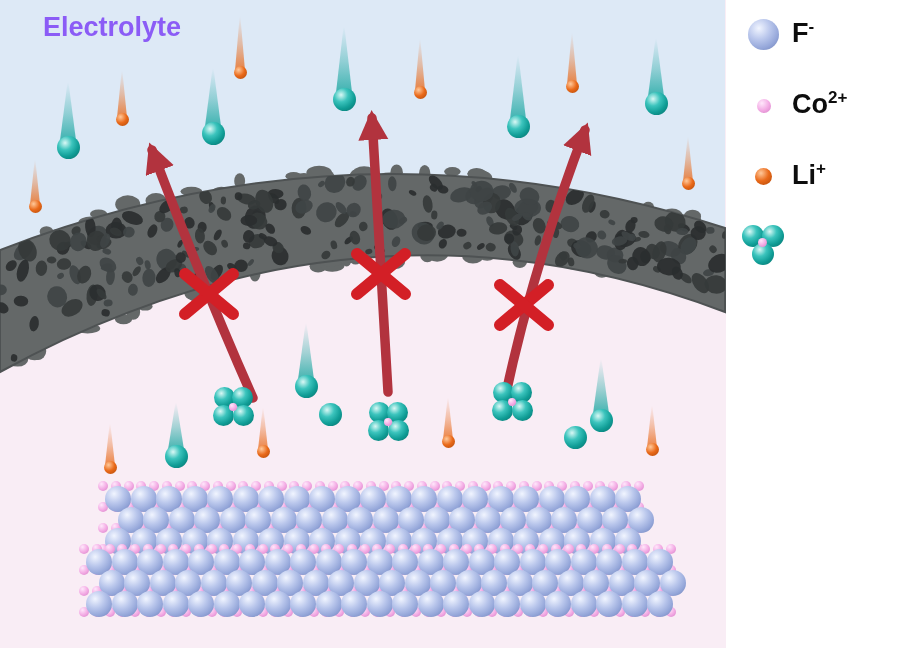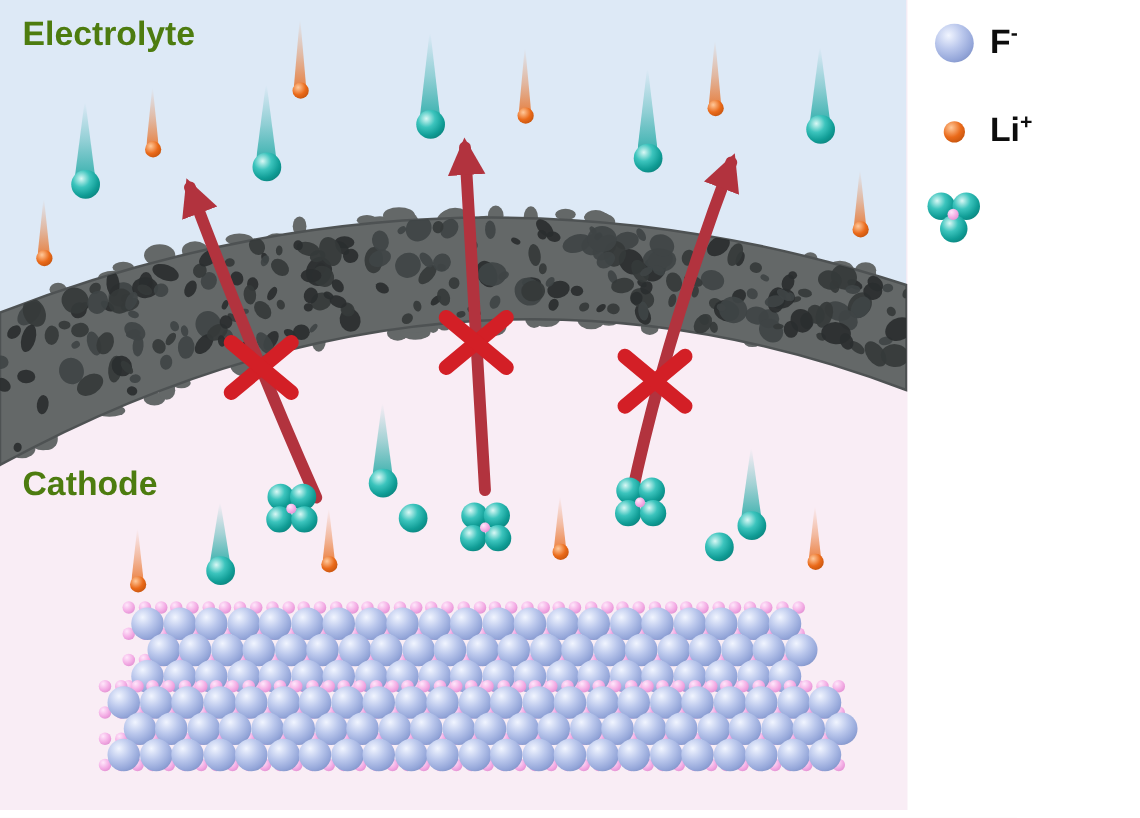--- a/index.html
+++ b/index.html
@@ -2,21 +2,21 @@
 <html><head>
 <meta charset="utf-8">
 <style>
   html,body{margin:0;padding:0;background:#ffffff;}
   #stage{position:relative;width:912px;height:654px;background:#ffffff;overflow:hidden;
          font-family:"Liberation Sans",sans-serif;}
   #panel{position:absolute;left:0;top:0;width:726px;height:648px;background:#f9edf5;overflow:hidden;}
   #scene-svg{position:absolute;left:0;top:0;z-index:1;}
   #lattice-layer{position:absolute;left:0;top:0;width:726px;height:648px;z-index:2;pointer-events:none;}
   #ions-layer{position:absolute;left:0;top:0;width:726px;height:648px;z-index:3;pointer-events:none;}
-  .zone-label{position:absolute;z-index:4;font-weight:bold;font-size:27px;color:#4d7c0f;}
+  .zone-label{position:absolute;z-index:4;font-weight:bold;font-size:27px;color:#8b5cf6;margin-left:25px;}
   #electrolyte-label{left:18px;top:12px;}
   #cathode-label{left:18px;top:372px;}
 
   .sph{position:absolute;border-radius:50%;display:block;}
   .sph.cl{background:radial-gradient(circle at 35% 30%, #d9f8f5 0%, #3cc4bd 32%, #109d96 62%, #076b66 100%);}
   .sph.f{background:radial-gradient(circle at 35% 30%, #f1f5ff 0%, #bac7ec 38%, #94a6d9 68%, #6a7cb2 100%);}
   .sph.co{background:radial-gradient(circle at 35% 30%, #ffe7fb 0%, #f3abe4 52%, #d67fc6 100%);}
   .sph.li{background:radial-gradient(circle at 35% 30%, #ffc99b 0%, #ea6a1a 48%, #b04706 100%);}
 
   .ion{position:absolute;}
@@ -952,29 +952,34 @@
         <div class="cluster" style="left: 512px; top: 402px;">
           <div class="sph cl" style="width: 21px; height: 21px; left: -19.5px; top: -20.5px;"></div>
           <div class="sph cl" style="width: 21px; height: 21px; left: -1.5px; top: -20.5px;"></div>
           <div class="sph cl" style="width: 21px; height: 21px; left: -20.5px; top: -2.5px;"></div>
           <div class="sph cl" style="width: 21px; height: 21px; left: -0.5px; top: -2.5px;"></div>
           <div class="sph co" style="width: 8px; height: 8px; left: -4px; top: -4px;"></div>
         </div>
       </div>
 
     <div class="zone-label" id="electrolyte-label">Electrolyte</div>
-    <div class="zone-label" id="cathode-label">Cathode</div>
   </div>
 
   <div id="legend">
     <div class="legend-row">
       <span class="licon">
         <span class="lic-sph sph f" style="width:31px;height:31px;left:12px;top:9px;"></span>
       </span>
       <span class="llabel"><span>F</span><sub></sub><sup>-</sup></span>
+    </div>
+    <div class="legend-row">
+      <span class="licon">
+        <span class="lic-sph sph co" style="width:14px;height:14px;left:21px;top:18px;"></span>
+      </span>
+      <span class="llabel"><span>Co</span><sub></sub><sup>2+</sup></span>
     </div>
     <div class="legend-row">
       <span class="licon">
         <span class="lic-sph sph li" style="width:17px;height:17px;left:19px;top:16px;"></span>
       </span>
       <span class="llabel"><span>Li</span><sub></sub><sup>+</sup></span>
     </div>
     <div class="legend-row">
       <span class="licon">
         <span class="lic-sph sph cl" style="width:22px;height:22px;left:6px;top:2px;"></span>

